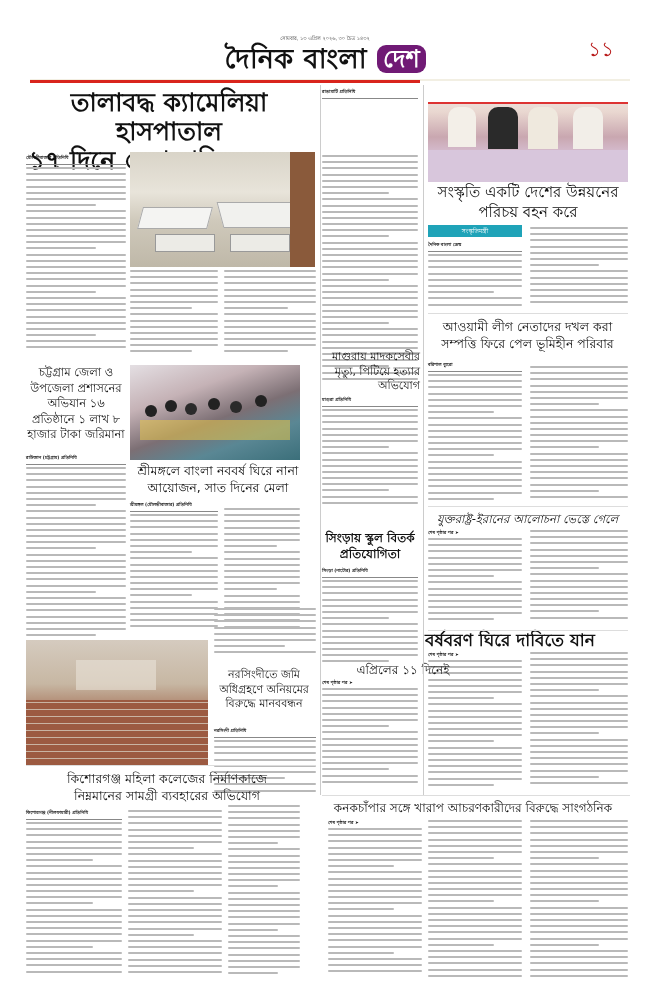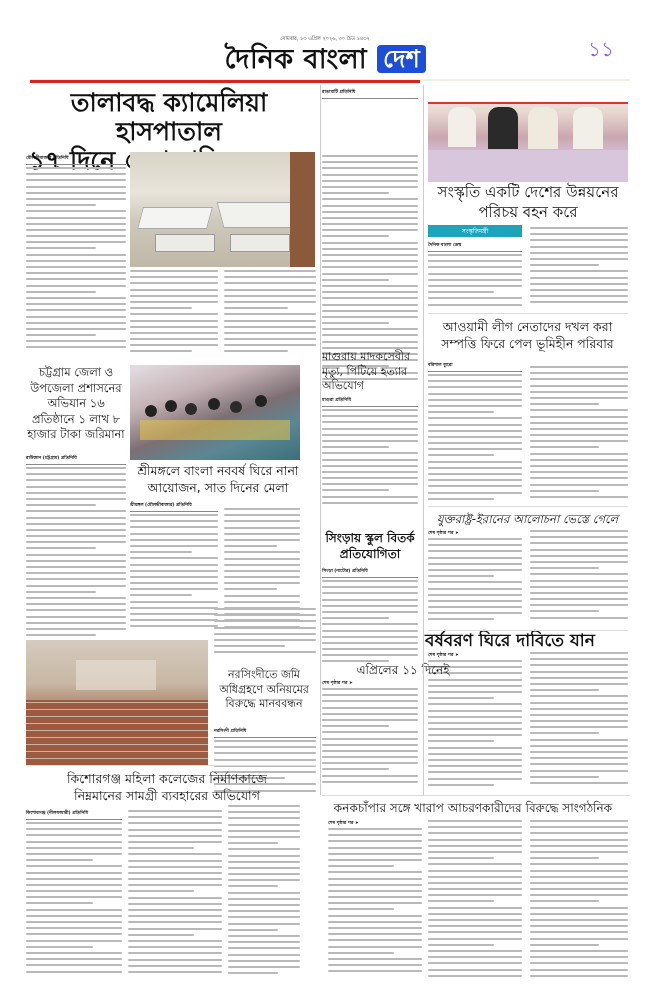--- a/index.html
+++ b/index.html
@@ -15,23 +15,23 @@
 .vr{position:absolute;width:1px;background:#ccc}
 .hr{position:absolute;height:1px;background:#999}
 </style>
 </head>
 <body>
 
 <div class="abs" style="left:0;top:0;width:650px;height:80px;">
   <div class="abs" style="left:200px;top:35px;width:250px;text-align:center;font-size:5px;color:#333;">সোমবার, ১৩ এপ্রিল ২০২৬, ৩০ চৈত্র ১৪৩২</div>
   <div class="abs" style="left:170px;top:44px;width:310px;height:30px;display:flex;align-items:center;justify-content:center;gap:10px;">
     <span style="font-size:27px;font-weight:bold;letter-spacing:0.5px;line-height:30px;">দৈনিক বাংলা</span>
-    <span style="display:inline-block;background:#1d4ed8;color:#fff;border-radius:4px;padding:0 6px;font-size:24px;font-weight:bold;line-height:28px;">দেশ</span>
-  </div>
-  <div class="abs" style="left:588px;top:34px;font-size:20px;color:#8b5cf6;text-align:center;">১১</div>
+    <span style="display:inline-block;background:#701a75;color:#fff;border-radius:9px;padding:0 6px;font-size:24px;font-weight:bold;line-height:28px;">দেশ</span>
+  </div>
+  <div class="abs" style="left:588px;top:34px;font-size:20px;color:#b91c1c;text-align:center;">১১</div>
   <div class="abs" style="left:30px;top:79px;width:600px;height:2px;background:#f2efe3;"></div>
 </div>
 
 <div class="abs" style="left:18px;top:88px;width:302px;text-align:center;">
   <div class="hl" style="font-size:25px;line-height:29px;font-weight:bold;">তালাবদ্ধ ক্যামেলিয়া হাসপাতাল</div>
   <div class="hl" style="font-size:25px;line-height:29px;font-weight:bold;">১৭ দিনে ৫ চা-শ্রমিকের মৃত্যু</div>
 </div>
 <div class="abs" style="left:30px;top:80px;width:390px;height:3px;background:#d9241c;"></div>
 
 <div class="abs" style="left:26px;top:155px;width:100px;">
@@ -334,21 +334,21 @@
     <i></i>
     <i></i>
     <i></i>
     <i></i>
     <i></i>
     <i></i>
     <i></i>
     <i></i>
   </div>
 
-<div class="abs" style="left:322px;top:350px;width:98px;font-size:11px;line-height:14.5px;text-align:left;">মাগুরায় মাদকসেবীর মৃত্যু, পিটিয়ে হত্যার অভিযোগ</div>
+<div class="abs" style="left:322px;top:350px;width:98px;font-size:11px;line-height:14.5px;text-align:right;">মাগুরায় মাদকসেবীর মৃত্যু, পিটিয়ে হত্যার অভিযোগ</div>
 <div class="abs" style="left:322px;top:397px;width:96px;">
   <div class="byline">মাগুরা প্রতিনিধি</div>
 </div>
 <div class="lines" style="left:322px;top:409px;width:96px;height:100px;">
     <i></i>
     <i></i>
     <i></i>
     <i></i>
     <i></i>
     <i></i>

